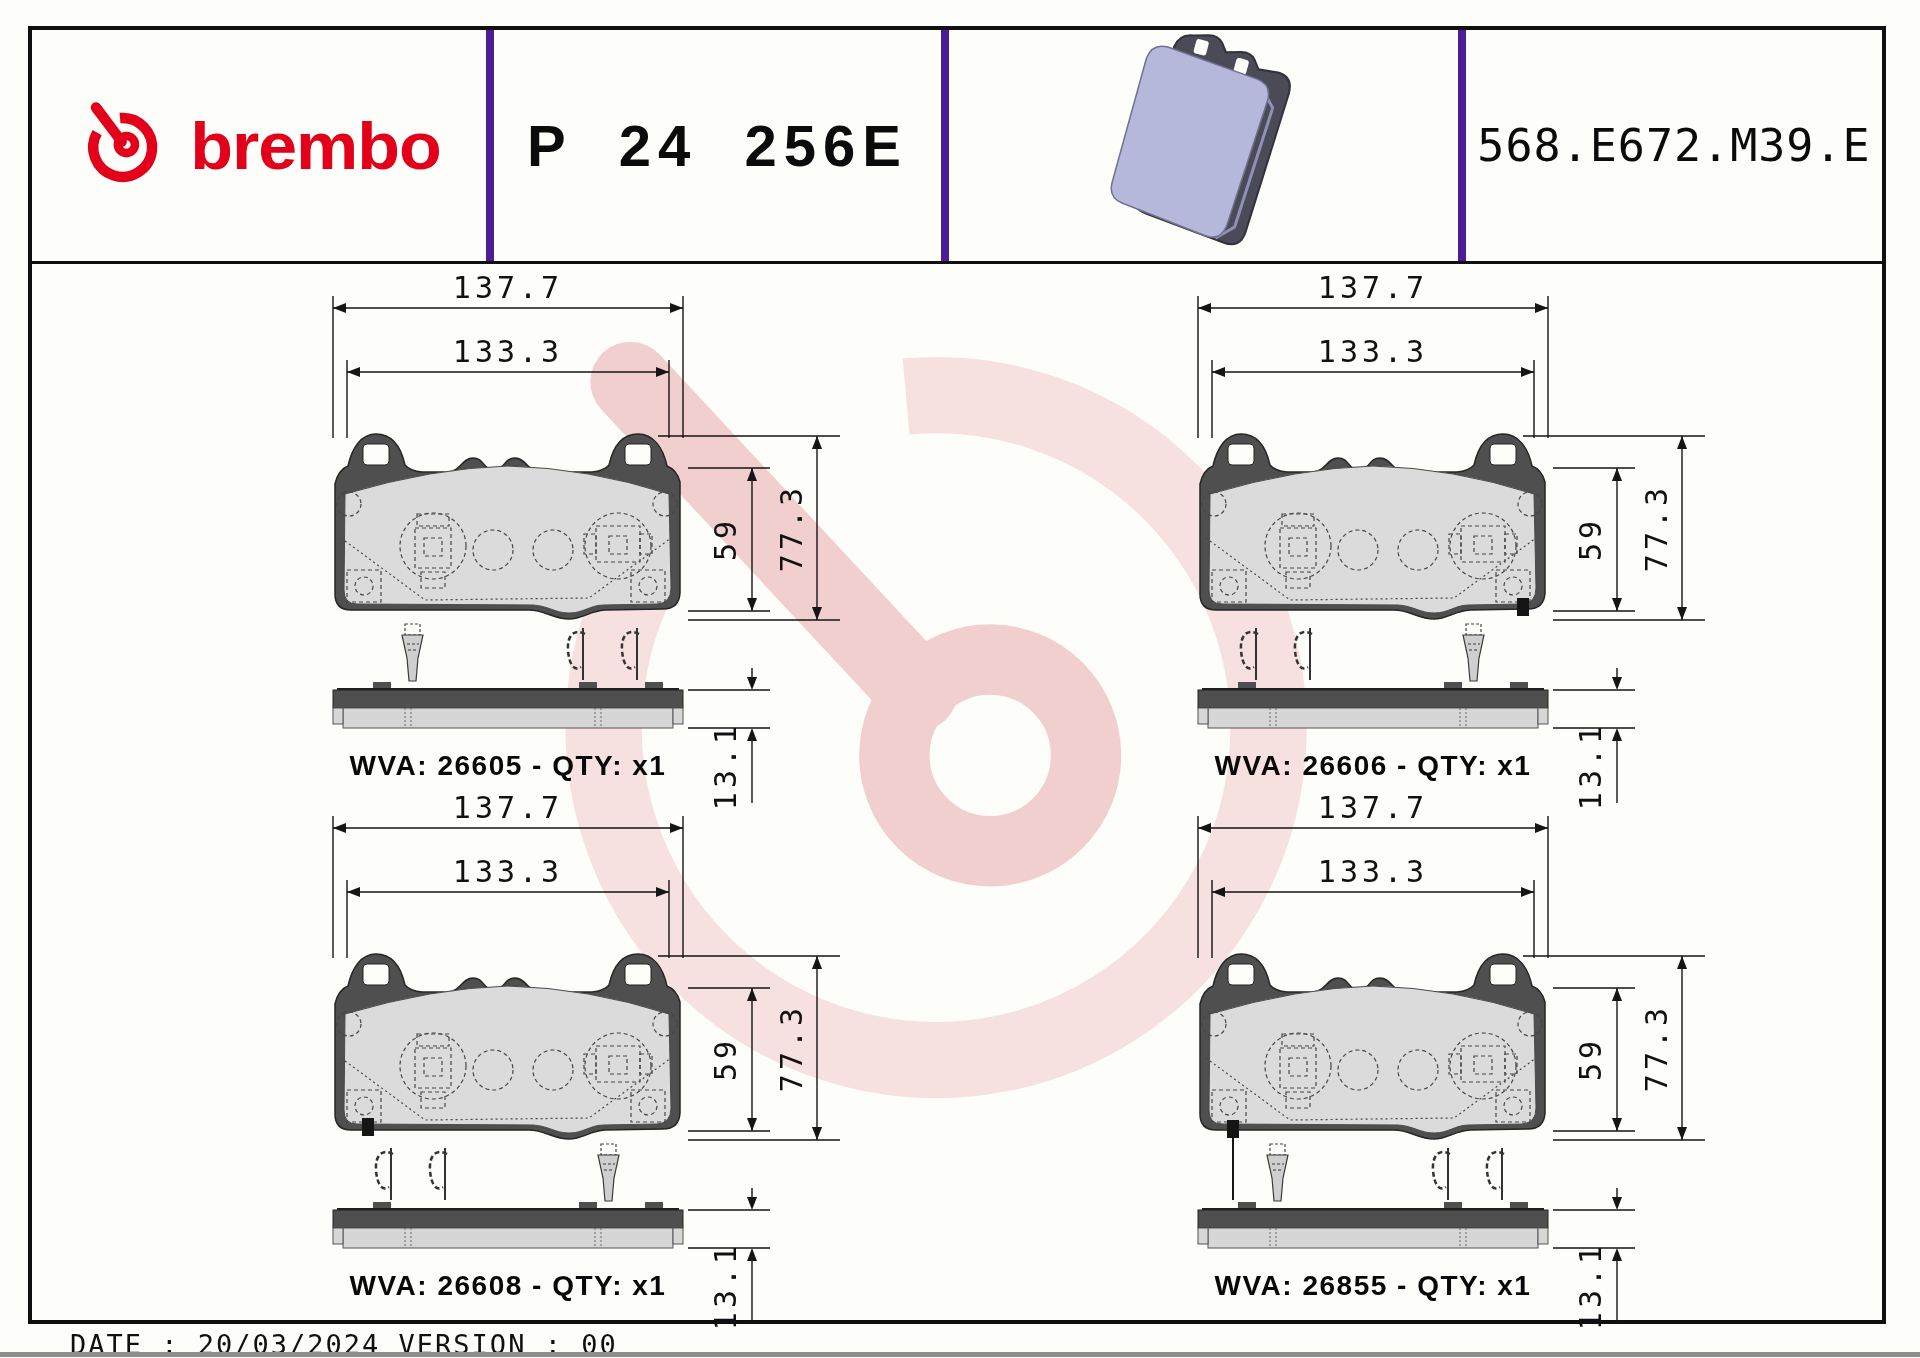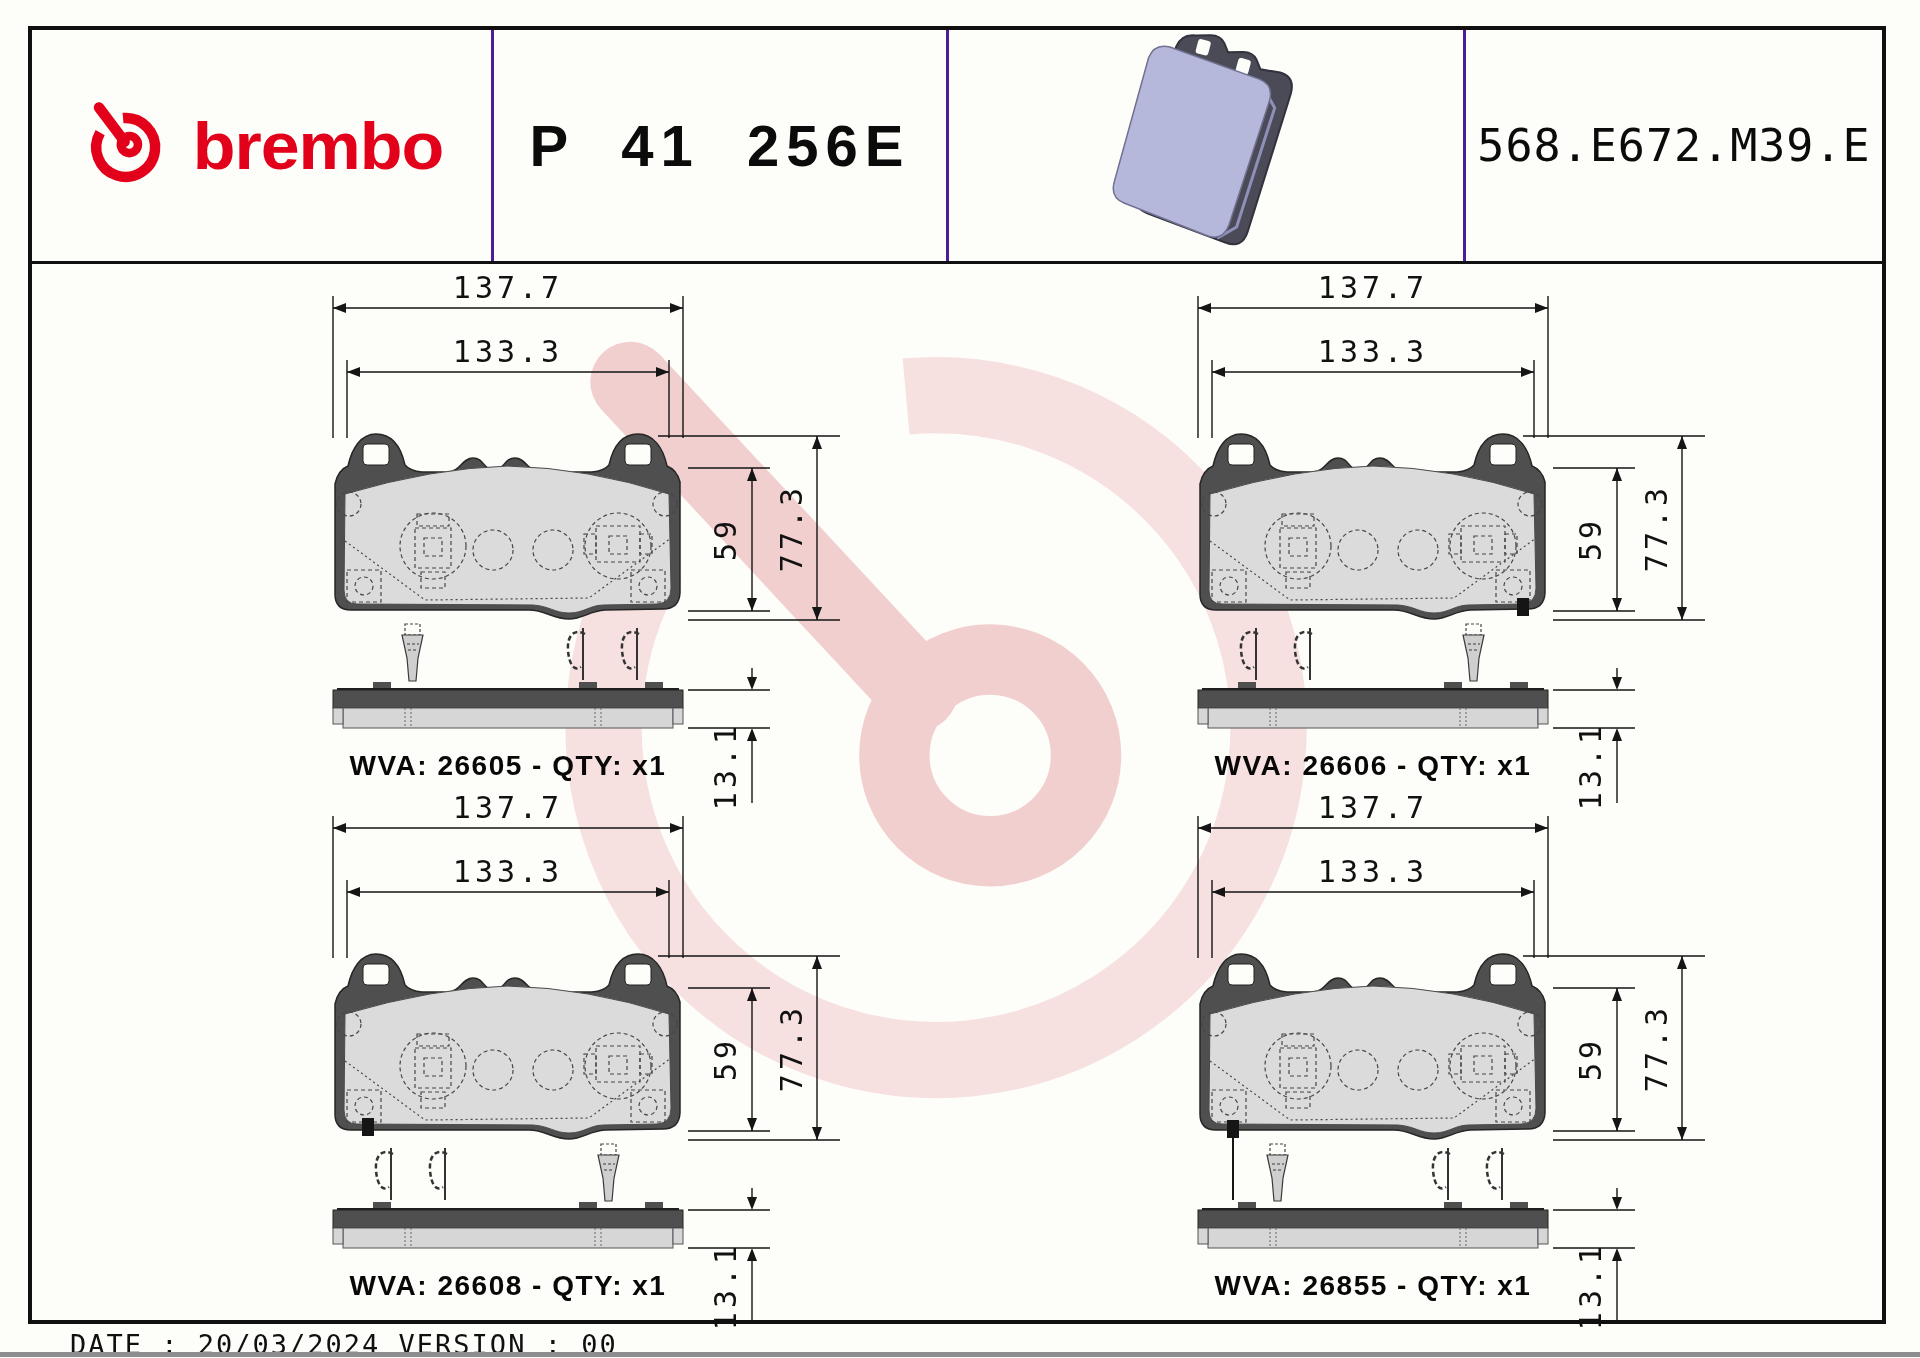--- a/index.html
+++ b/index.html
@@ -9,21 +9,21 @@
     background:#fdfdf9; overflow:hidden;
     font-family:"Liberation Sans", sans-serif;
   }
   
   #frame {
     position:absolute; left:28px; top:26px; width:1858px; height:1298px;
     border:4px solid #101010; box-sizing:border-box; background:transparent;
   }
   .header-row { display:flex; height:231px; border-bottom:3px solid #101010; }
   .cell {
-    border-right:3px solid #4c1d95; display:flex;
+    border-right:8px solid #4c1d95; display:flex;
     align-items:center; justify-content:center; box-sizing:border-box;
   }
   .cell.logo-cell  { width:462px; }
   .cell.pn-cell    { width:455px; }
   .cell.img-cell   { width:517px; }
   .cell.ref-cell   { flex:1; border-right:none; }
   .logo-wrap { display:flex; align-items:center; gap:18px; }
   .wordmark {
     font-weight:bold; font-size:70px; letter-spacing:-1px;
     color:#e2001a; line-height:1; transform:scaleY(0.96);
@@ -168,21 +168,21 @@
         <div class="logo-wrap">
           <svg width="95" height="95" viewBox="0 0 100 100">
             <line x1="20" y1="10" x2="47" y2="46" stroke="#e2001a" stroke-width="11" stroke-linecap="round"></line>
             <circle cx="52" cy="49" r="9" fill="none" stroke="#e2001a" stroke-width="9"></circle>
             <path d="M21.2,36.5 A31,31 0 1 0 45.3,21.1" fill="none" stroke="#e2001a" stroke-width="11"></path>
           </svg>
           <span class="wordmark">brembo</span>
         </div>
       </div>
       <div class="cell pn-cell">
-        <span class="pn">P 41 256E</span>
+        <span class="pn">P 24 256E</span>
       </div>
       <div class="cell img-cell">
         <svg width="350" height="228" viewBox="0 0 350 230">
           <g transform="rotate(15 175 115)">
             <path d="M120,26 Q122,12 136,10 L150,6 Q160,3 166,10 L172,18 L186,14 Q196,11 202,18 L208,26
                      L228,24 Q244,24 244,42 L238,188 Q237,206 219,204 L136,196 Q118,194 119,176 Z" fill="#4b4b58" stroke="#32323c" stroke-width="2"></path>
             <rect x="140" y="12" width="13" height="15" rx="3" fill="#fdfdf9"></rect>
             <rect x="184" y="20" width="13" height="15" rx="3" fill="#fdfdf9"></rect>
             <path d="M213,40 L232,60 L226,186 L210,202" fill="none" stroke="#8e90b8" stroke-width="3"></path>
             <path d="M96,44 Q98,28 114,28 L210,36 Q226,38 225,56 L218,186 Q216,204 199,202 L110,192 Q94,190 95,172 Z" fill="#b6b8db" stroke="#707090" stroke-width="1.5"></path>

